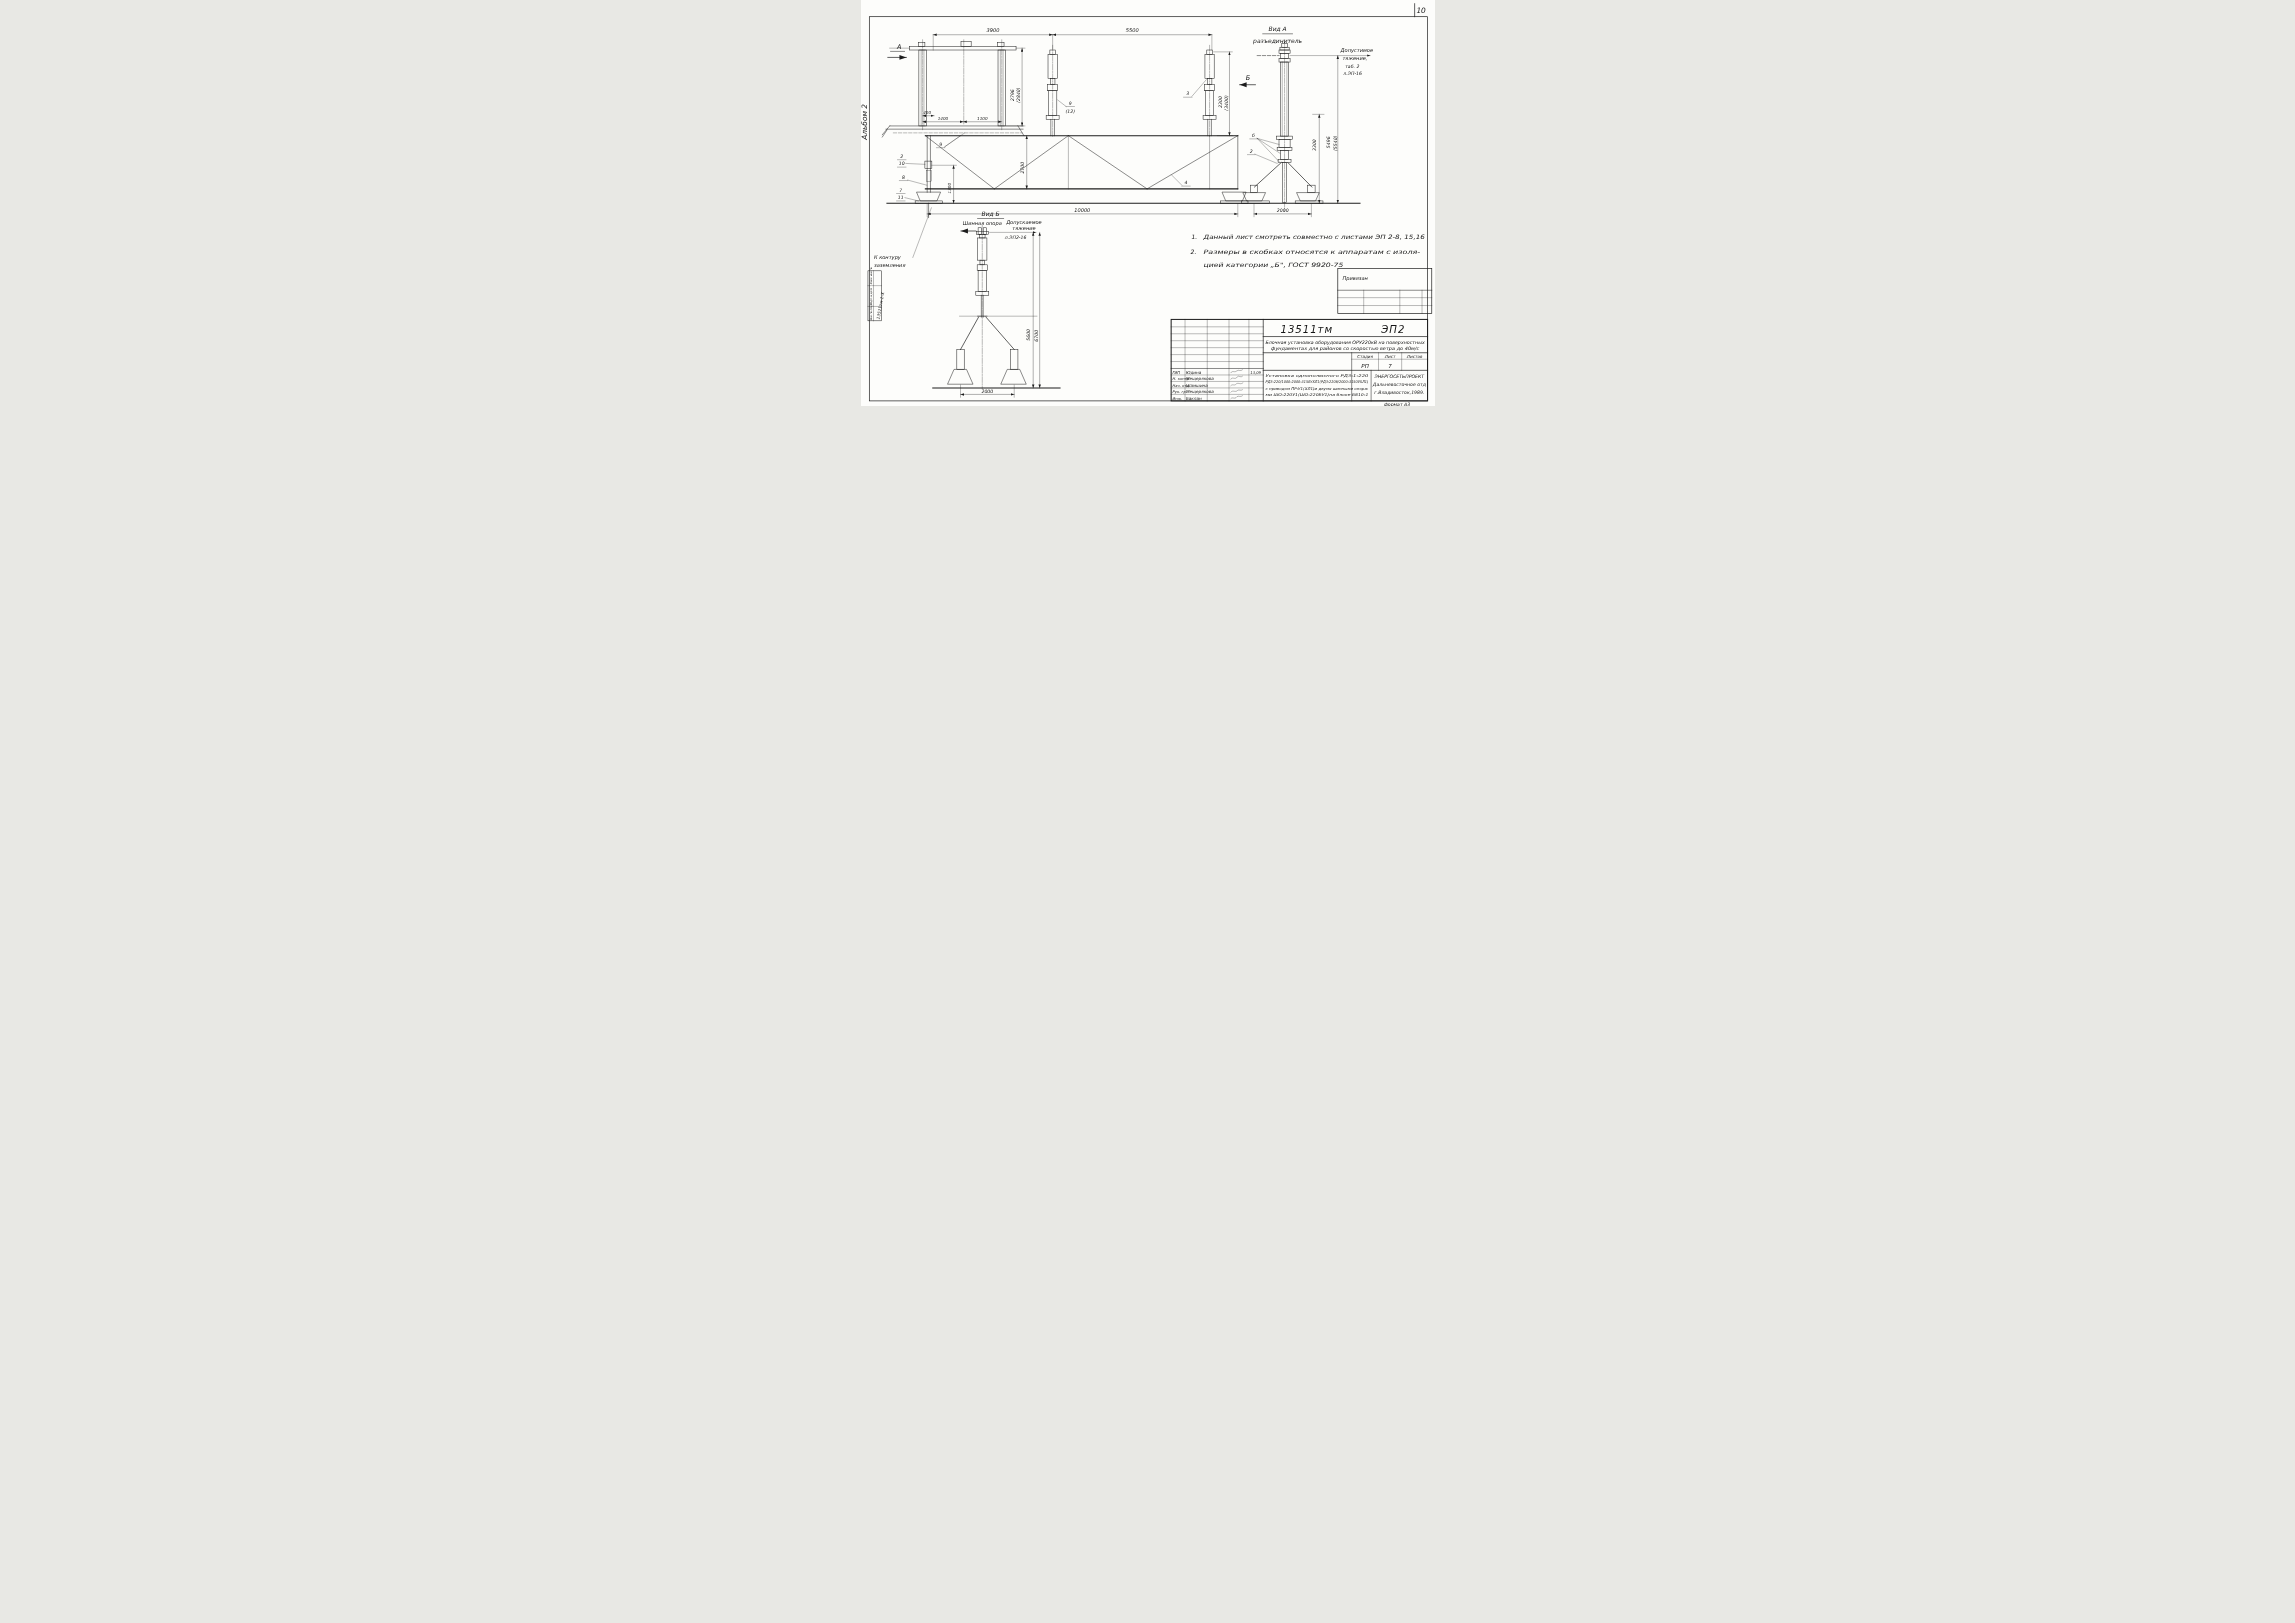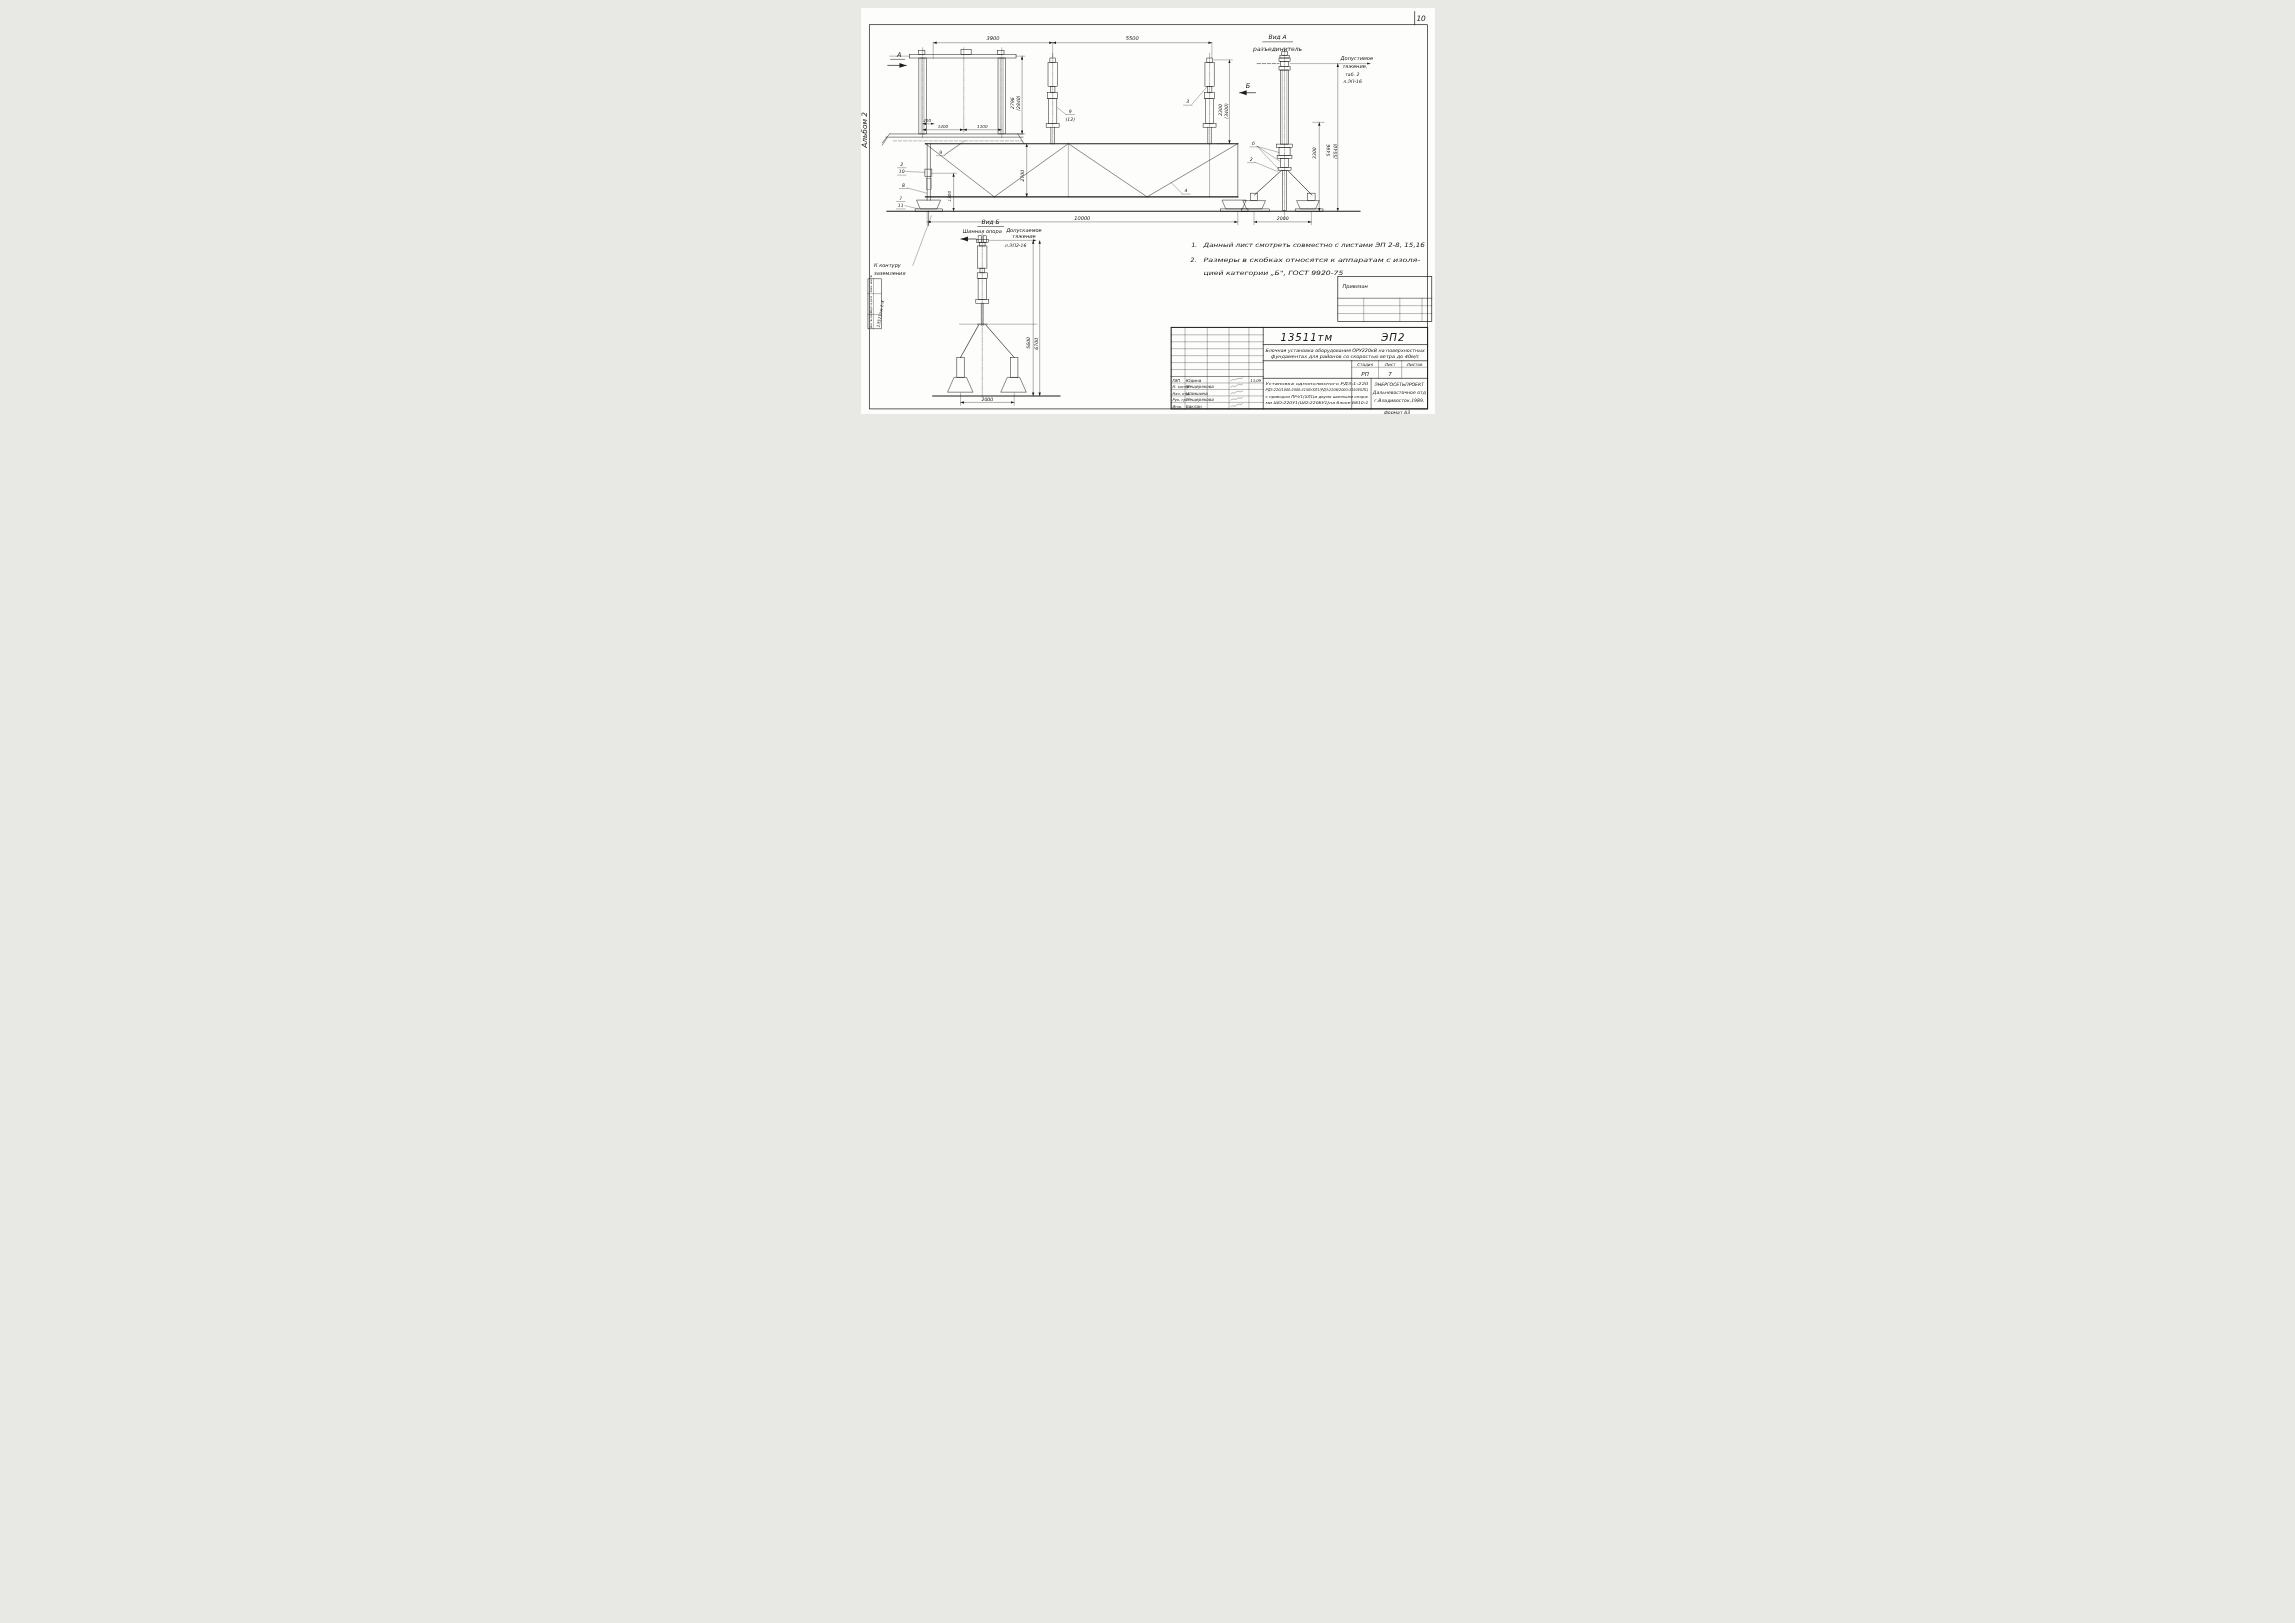--- a/index.html
+++ b/index.html
@@ -1,16 +1,16 @@
 <!DOCTYPE html>
 <html style="font-size:7.4px"><head>
 <meta charset="utf-8">
 <style>
   html,body{margin:0;padding:0;background:#e8e8e4;}
-  .sheet{width:574px;height:406px;background:#fdfdfb;position:relative;margin:8px auto;
+  .sheet{width:574px;height:406px;background:#fdfdfb;position:relative;margin:0 auto;
          font-family:"DejaVu Sans",sans-serif;}
   svg{display:block}
   .ln{stroke:#1c1c1c;stroke-width:1.1;fill:none;stroke-linecap:square}
   .thk{stroke-width:2.2}
   .md{stroke-width:1.5}
   .thn{stroke-width:.65}
   .dash{stroke-dasharray:7 4}
   .dd{stroke-dasharray:12 3 2.5 3;stroke-width:.65}
   .dim{stroke-width:.75}
   .fill{fill:#1c1c1c;stroke:none}

